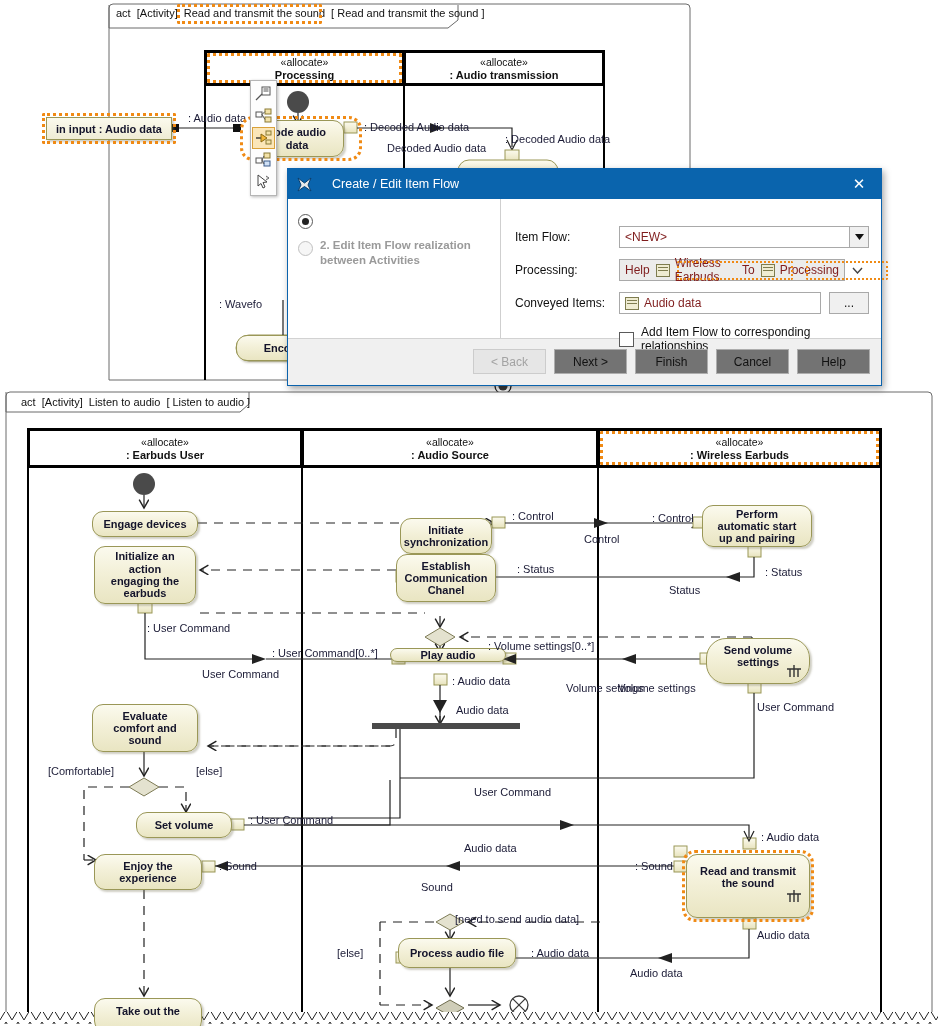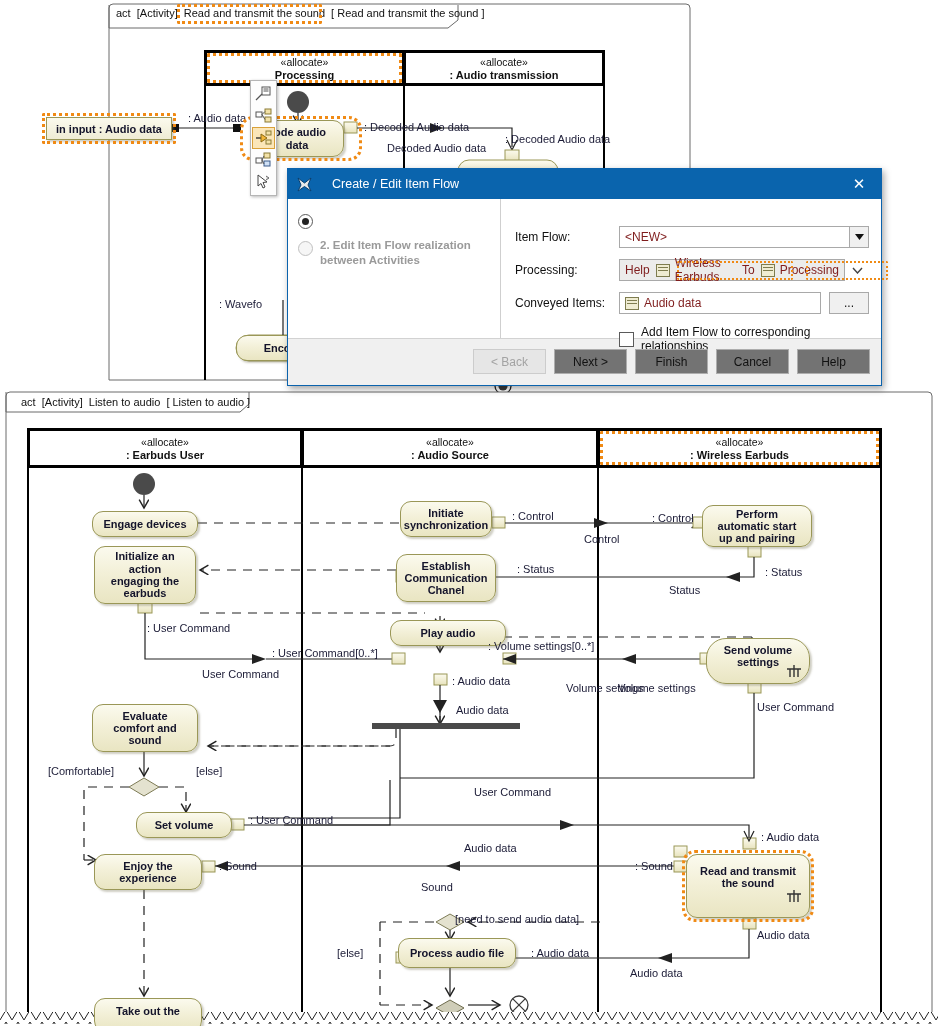--- a/index.html
+++ b/index.html
@@ -509,27 +509,27 @@
 <div class="action" style="left:136px;top:812px;width:96px;height:26px;">
   <span>Set volume</span>
 </div>
 <div class="action" style="left:94px;top:854px;width:108px;height:36px;">
   <span>Enjoy the<br>experience</span>
 </div>
 <div class="action" style="left:94px;top:998px;width:108px;height:34px;">
   <span style="position:relative;top:-4px;">Take out the</span>
 </div>
 
-<div class="action" style="left:400px;top:501px;width:92px;height:36px;">
+<div class="action" style="left:400px;top:518px;width:92px;height:36px;">
   <span>Initiate<br>synchronization</span>
 </div>
 <div class="action" style="left:396px;top:554px;width:100px;height:48px;">
   <span>Establish<br>Communication<br>Chanel</span>
 </div>
-<div class="action" style="left:390px;top:620px;width:116px;height:26px;">
+<div class="action" style="left:390px;top:648px;width:116px;height:14px;">
   <span>Play audio</span>
 </div>
 <div class="action" style="left:398px;top:938px;width:118px;height:30px;">
   <span>Process audio file</span>
 </div>
 
 <div class="action" style="left:702px;top:505px;width:110px;height:42px;">
   <span>Perform<br>automatic start<br>up and pairing</span>
 </div>
 <div class="action" style="left:706px;top:638px;width:104px;height:46px;position:absolute;border-radius:20px;">

